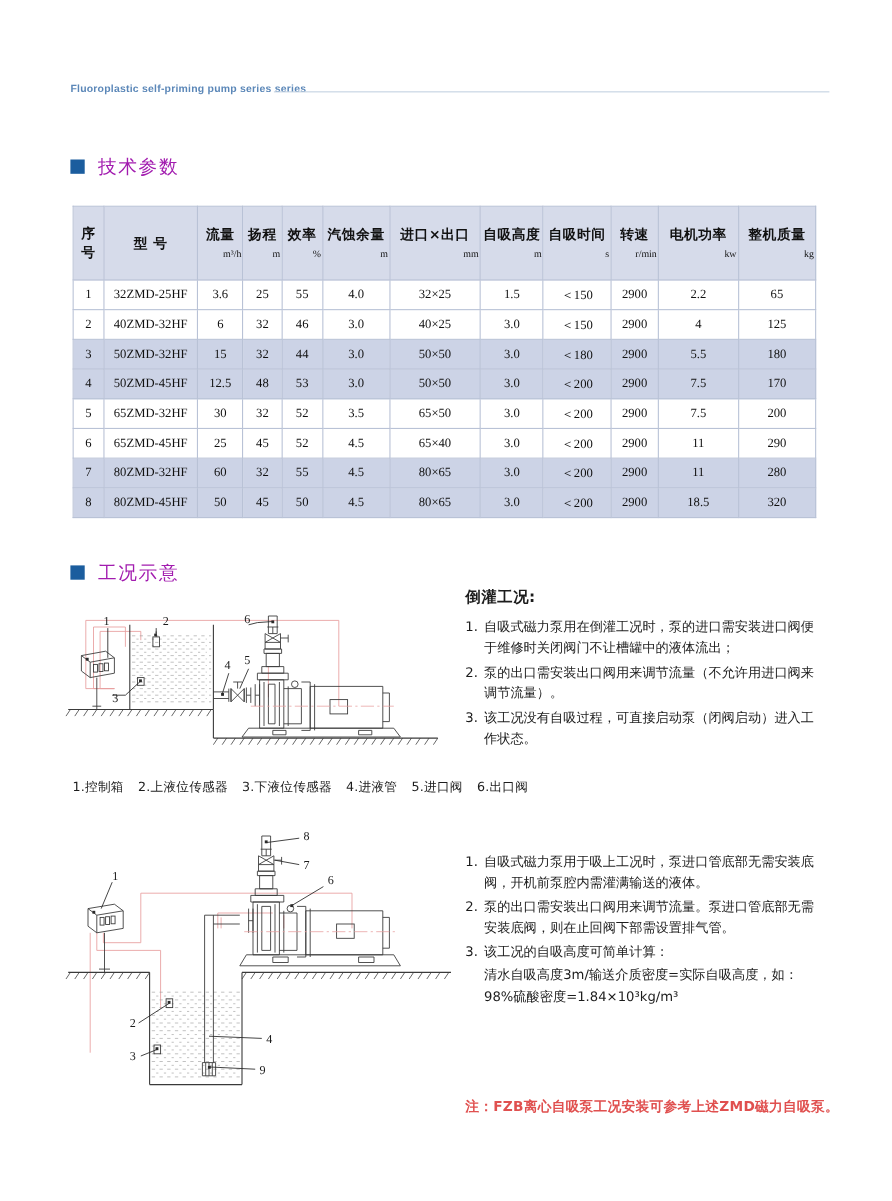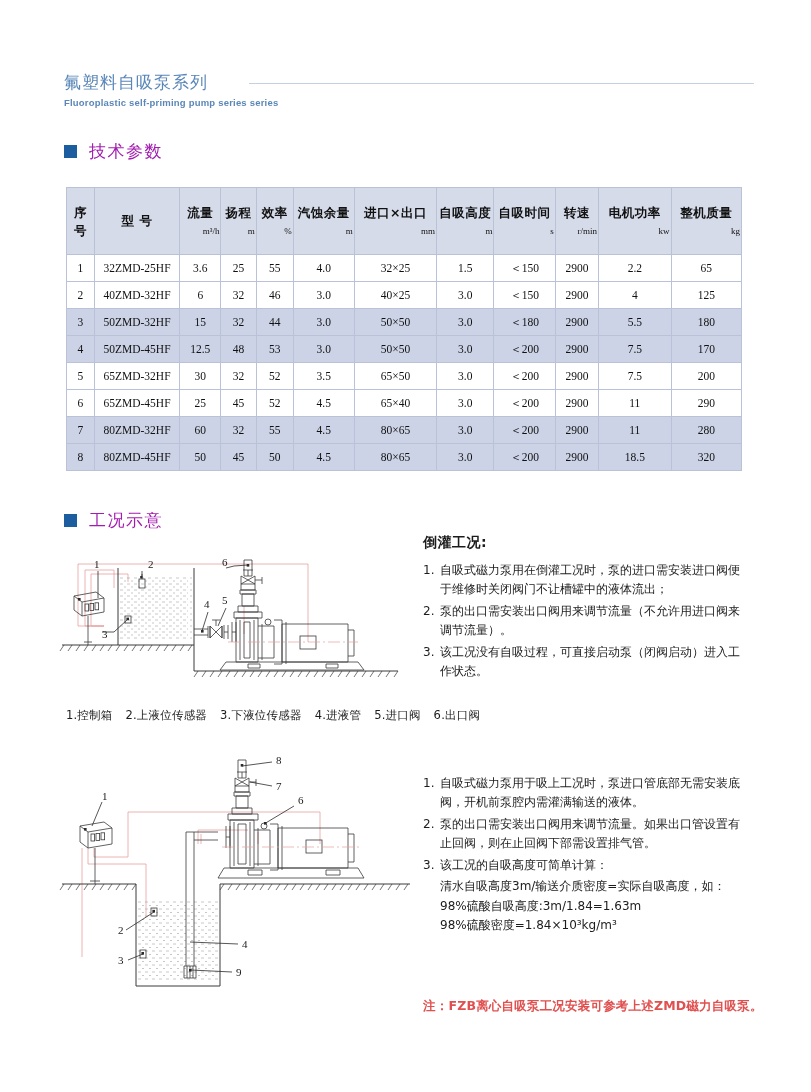--- a/index.html
+++ b/index.html
@@ -195,21 +195,20 @@
   .diagram {
     position: absolute;
   }
   #diagram-flooded { left: 58px; top: 546px; }
   #diagram-suction { left: 58px; top: 752px; }
 </style>
 </head>
 <body>
 
 <div class="page-header">
-  <div class="brand-cn">氟塑料自吸泵系列</div>
   <div class="brand-rule"></div>
   <div class="brand-en">Fluoroplastic self-priming pump series series</div>
 </div>
 
 <div class="section-head" id="sec-tech">
   <div class="sec-marker"></div>
   <div class="sec-title">技术参数</div>
 </div>
 
 <table class="spec-table">
@@ -759,27 +758,26 @@
 </div>
 
 <div class="text-block" id="block-suction">
   <div id="suction-items">
       <div class="tb-item">
         <span class="tb-num">1.</span>
         <span class="tb-text">自吸式磁力泵用于吸上工况时，泵进口管底部无需安装底阀，开机前泵腔内需灌满输送的液体。</span>
       </div>
       <div class="tb-item">
         <span class="tb-num">2.</span>
-        <span class="tb-text">泵的出口需安装出口阀用来调节流量。如果出口管设置有止回阀，则在止回阀下部需设置排气管。</span>
+        <span class="tb-text">泵的出口需安装出口阀用来调节流量。泵进口管底部无需安装底阀，则在止回阀下部需设置排气管。</span>
       </div>
       <div class="tb-item">
         <span class="tb-num">3.</span>
         <span class="tb-text">该工况的自吸高度可简单计算：</span>
       </div>
     </div>
   <div id="suction-formulas">
       <div class="tb-plain">清水自吸高度3m/输送介质密度=实际自吸高度，如：</div>
-      <div class="tb-plain">98%硫酸自吸高度:3m/1.84=1.63m</div>
       <div class="tb-plain">98%硫酸密度=1.84×10³kg/m³</div>
     </div>
 </div>
 
 <div class="note-red">注：FZB离心自吸泵工况安装可参考上述ZMD磁力自吸泵。</div>
 
 </body></html>

